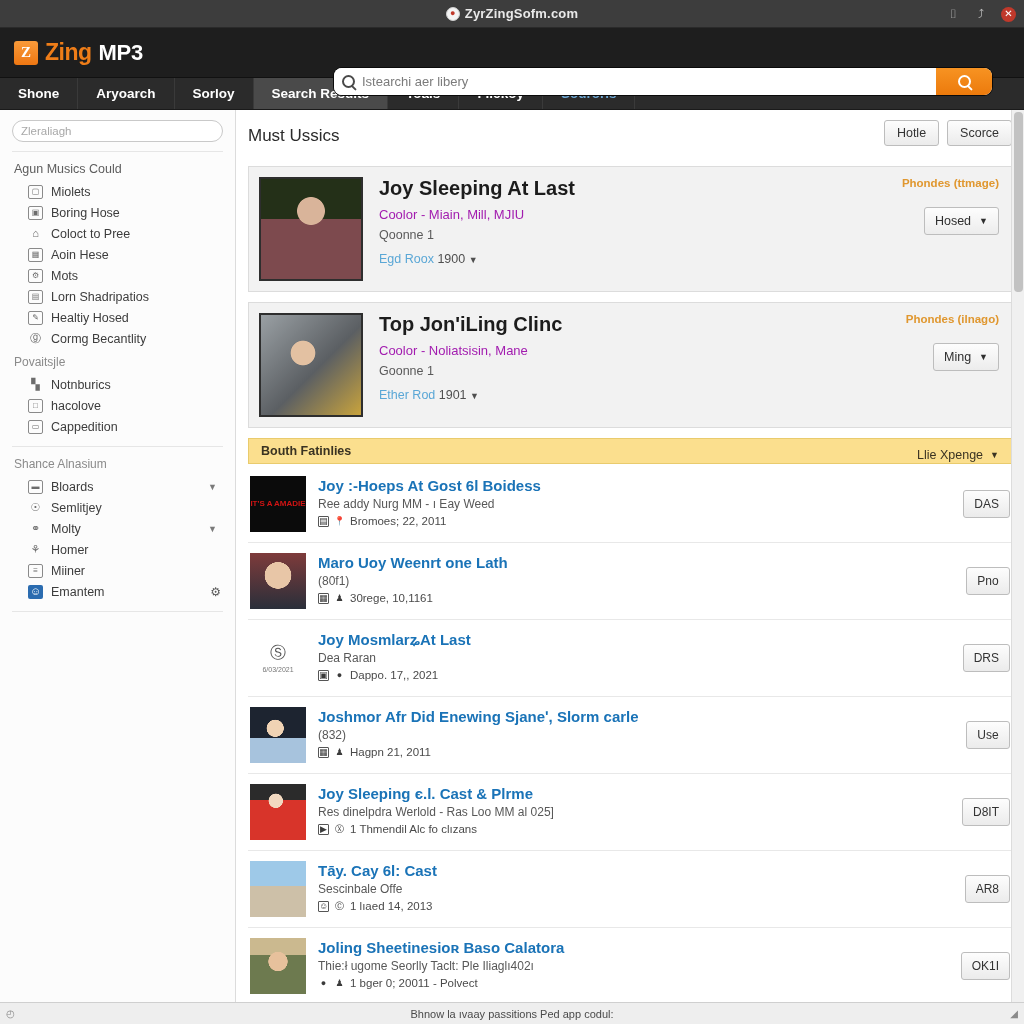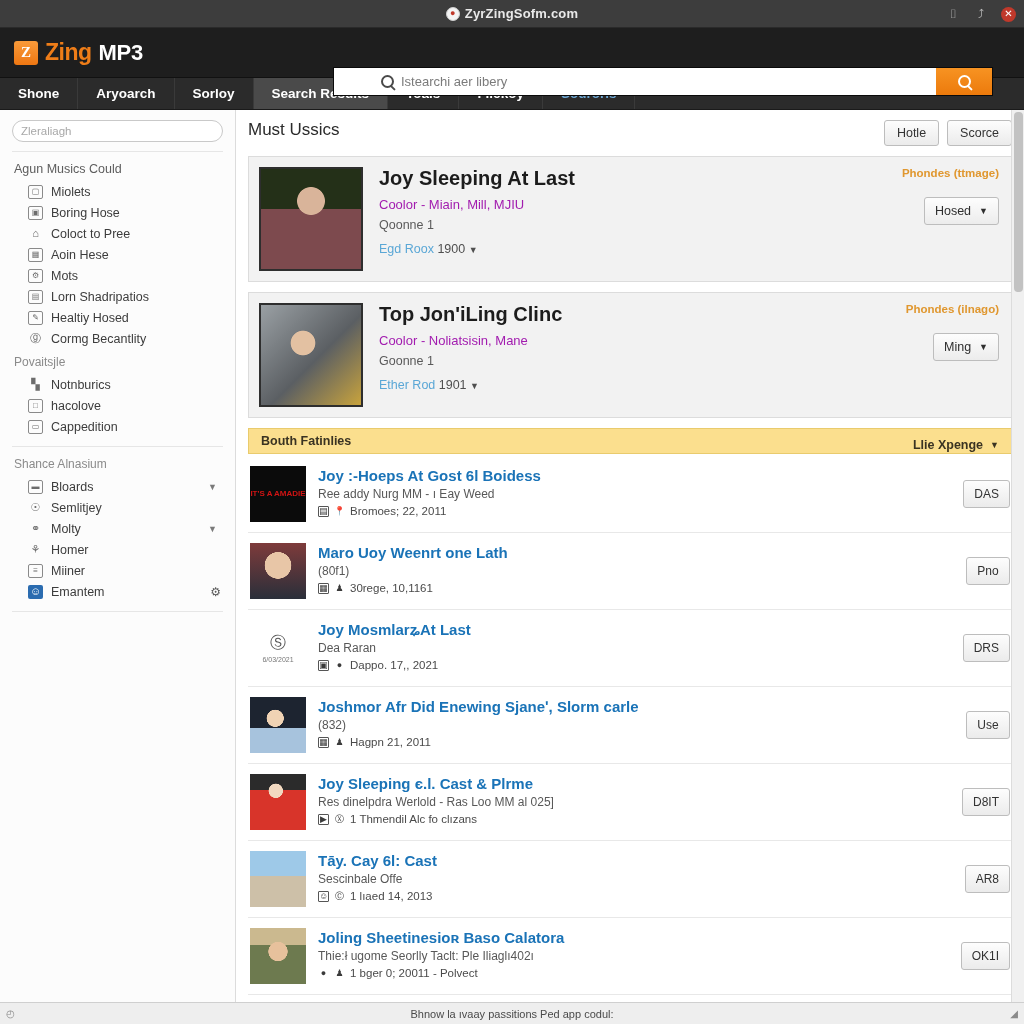--- a/index.html
+++ b/index.html
@@ -56,22 +56,22 @@
     color: #fff; font-weight: bold; font-size: 15px;
     display: flex; align-items: center; justify-content: center;
     font-family: "Liberation Serif", serif;
   }
   .brand-zing { color: #ef7d18; font-size: 23px; font-weight: bold; letter-spacing: -.5px; }
   .brand-mp3  { color: #ffffff; font-size: 22px; font-weight: bold; letter-spacing: -.3px; }
 
   .searchwrap {
     position: absolute; left: 334px; top: 40px;
     width: 658px; height: 27px;
-    display: flex; border-radius: 0; overflow: hidden;
-    background: #fff; box-shadow: 0 0 0 1px #0a0a0a; padding-left: 39px;
+    display: flex; border-radius: 8px; overflow: hidden;
+    background: #fff; box-shadow: 0 0 0 1px #0a0a0a;
   }
   .search-field {
     flex: 1; display: flex; align-items: center; gap: 7px;
     padding: 0 8px; background: #fff;
   }
   .search-glass {
     width: 13px; height: 13px; border: 2px solid #4a4a4a;
     border-radius: 50%; position: relative; flex: none;
   }
   .search-glass::after {
@@ -141,21 +141,21 @@
   }
   .ic.boxy { border: 1px solid #8a8a8a; border-radius: 2px; font-size: 8px; }
   .ic.blue { background: #2b6cb0; color:#fff; border-radius:2px; }
   .chev { color: #7a7a7a; font-size: 9px; padding-right: 4px; }
   .gear { color: #5a5a5a; font-size: 12px; }
 
   
   .main { flex: 1; background: #ffffff; overflow: hidden; position: relative; }
   .main-inner { padding: 10px 12px 0 12px; }
 
-  .main-top { display: flex; align-items: flex-start; margin-bottom: 10px; }
+  .main-top { display: flex; align-items: flex-end; margin-bottom: 20px; }
   .page-title { font-size: 17px; color: #2b2b2b; }
   .top-actions { margin-left: auto; display: flex; gap: 8px; padding-left: 8px; }
   .btn {
     border: 1px solid #bdbdbd; border-radius: 3px;
     background: linear-gradient(#fdfdfd,#ebebeb);
     color: #333; font-size: 12.5px; padding: 5px 12px;
     font-family: "Liberation Sans", sans-serif;
   }
   .btn.sm { padding: 6px 10px; font-size: 12px; min-width: 44px; text-align:center; }
 
@@ -189,21 +189,21 @@
   }
   .caret { font-size: 9px; }
 
   
   .ybar {
     background: #fbdf8e; border: 1px solid #e9cb6d;
     height: 26px; display: flex; align-items: center;
     padding: 0 12px; font-size: 12.5px; color: #3a3322;
     font-weight: bold; margin-bottom: 2px;
   }
-  .ybar .right { margin-left: auto; display: flex; align-items: center; gap: 7px; font-weight: bold; margin-top: 8px; }
+  .ybar .right { margin-left: auto; display: flex; align-items: center; gap: 7px; font-weight: normal; margin-top: 8px; }
 
   
   .row {
     display: flex; align-items: flex-start; gap: 12px;
     padding: 10px 2px; border-bottom: 1px solid #e8e8e8;
     position: relative; min-height: 70px;
   }
   .row-thumb {
     width: 56px; height: 56px; flex: none; background: #d6d6d6;
     overflow: hidden; position: relative;

